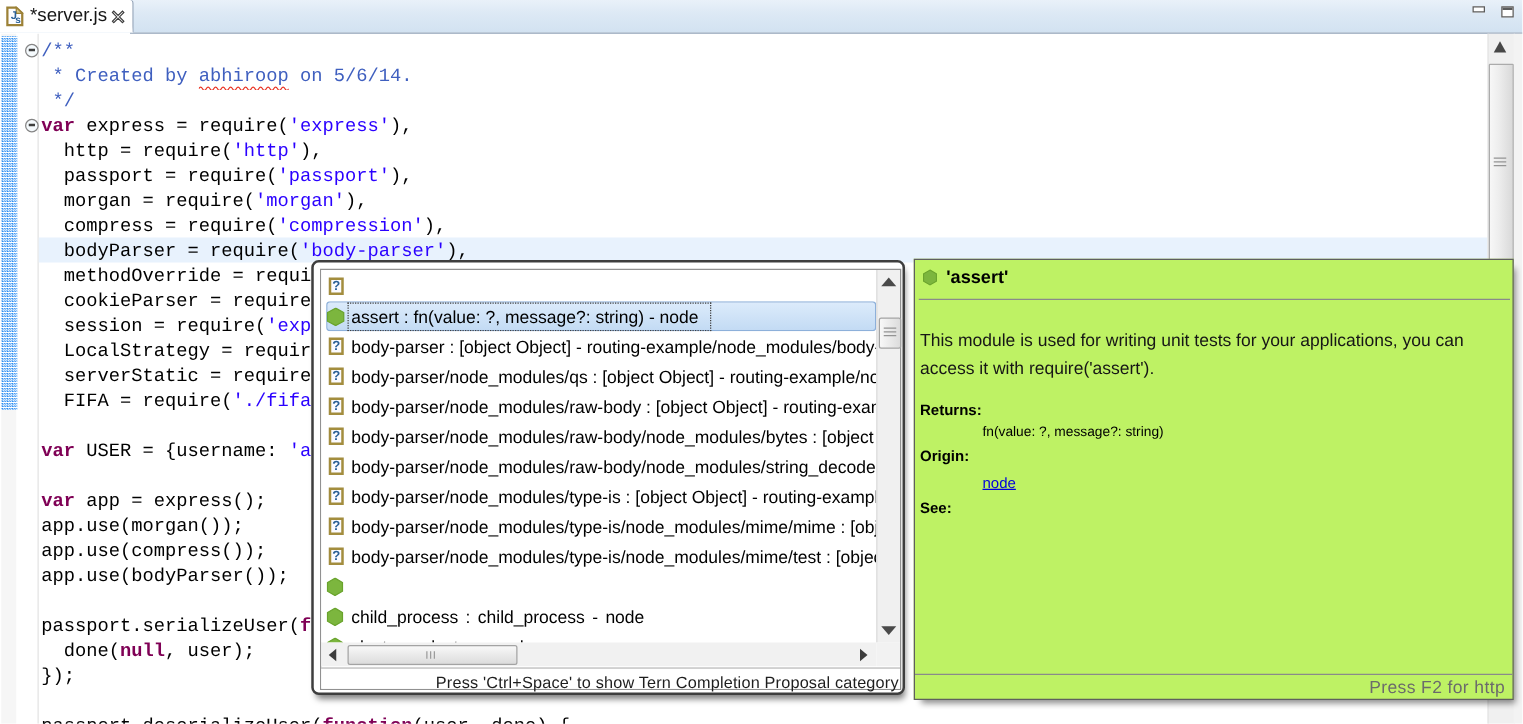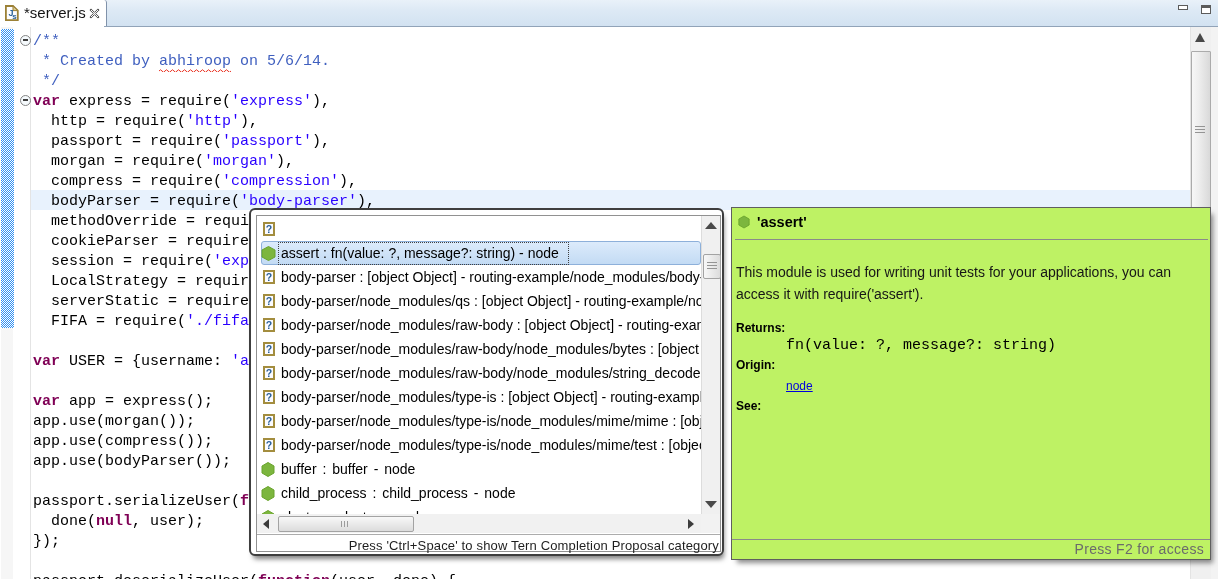--- a/index.html
+++ b/index.html
@@ -61,21 +61,21 @@
   #cstatus{position:absolute;left:0;right:0;top:319px;bottom:0;background:#fff;font-size:13px;color:#1e1e1e;
      text-align:right;line-height:16px;padding-top:3px;padding-right:1px;letter-spacing:.15px;}
   
   #dpop{left:731px;top:207px;width:478px;height:351px;border:1px solid #5f5f5f;background:#bef264;
         box-shadow:4px 5px 5px -2px rgba(0,0,0,.45);z-index:6;}
   #dhead{position:absolute;left:25px;top:7px;font-size:14.5px;font-weight:bold;color:#000;line-height:15px;}
   #dsep1{position:absolute;left:3px;right:2px;top:31px;height:1px;background:#8a8a8a;}
   #dpara{position:absolute;left:4px;top:53px;width:452px;font-size:14px;line-height:22px;color:#161616;}
   .dl{position:absolute;left:4px;height:20px;line-height:20px;font-size:12px;color:#000;white-space:pre;}
   .dind{left:54px;}
-  .dmono{font-family:Liberation Mono, monospace;font-size:15px;text-align:center;}
+  .dmono{font-family:Liberation Sans, sans-serif;font-size:11px;text-align:center;}
   .dlink{color:#0000dd;text-decoration:underline;}
   #dsep2{position:absolute;left:0;right:0;top:331px;height:1px;background:#8a8a8a;}
   #dfoot{position:absolute;left:0;right:6px;top:333px;bottom:0;font-size:14px;letter-spacing:.3px;color:#6b6b6b;
      text-align:right;line-height:17px;}
 </style>
 </head>
 <body>
 
 <div id="tabbar" class="abs"></div>
 <div id="tabbar-border" class="abs"></div>
@@ -188,21 +188,20 @@
           <span class="clabel">body-parser/node_modules/type-is/node_modules/mime/mime : [object Ob</span>
         </div>
    <div class="crow">
           <span class="qicon">?</span>
           <span class="clabel">body-parser/node_modules/type-is/node_modules/mime/test : [object Obj</span>
         </div>
    <div class="crow">
           <svg class="hex" width="14" height="15" viewBox="0 0 14 15">
             <polygon points="7,0.5 13,4 13,11 7,14.5 1,11 1,4" fill="#7cb63e" stroke="#69a32c" stroke-width="1"></polygon>
           </svg>
-          <span class="clabel" style="word-spacing:2px;">buffer : buffer - node</span>
         </div>
    <div class="crow">
           <svg class="hex" width="14" height="15" viewBox="0 0 14 15">
             <polygon points="7,0.5 13,4 13,11 7,14.5 1,11 1,4" fill="#7cb63e" stroke="#69a32c" stroke-width="1"></polygon>
           </svg>
           <span class="clabel" style="word-spacing:2px;">child_process : child_process - node</span>
         </div>
    <div class="crow">
           <svg class="hex" width="14" height="15" viewBox="0 0 14 15">
             <polygon points="7,0.5 13,4 13,11 7,14.5 1,11 1,4" fill="#7cb63e" stroke="#69a32c" stroke-width="1"></polygon>
@@ -240,14 +239,14 @@
     </svg>
   <div id="dhead">'assert'</div>
   <div id="dsep1"></div>
   <div id="dpara">This module is used for writing unit tests for your applications, you can access it with require('assert').</div>
   <div class="dl" style="top:110px;font-weight:bold;">Returns:</div>
   <div class="dl dind dmono" style="top:128px;">fn(value: ?, message?: string)</div>
   <div class="dl" style="top:147px;font-weight:bold;">Origin:</div>
   <div class="dl dind dlink" style="top:168px;">node</div>
   <div class="dl" style="top:188px;font-weight:bold;">See:</div>
   <div id="dsep2"></div>
-  <div id="dfoot">Press F2 for access</div>
+  <div id="dfoot">Press F2 for http</div>
 </div>
 
 </body></html>

